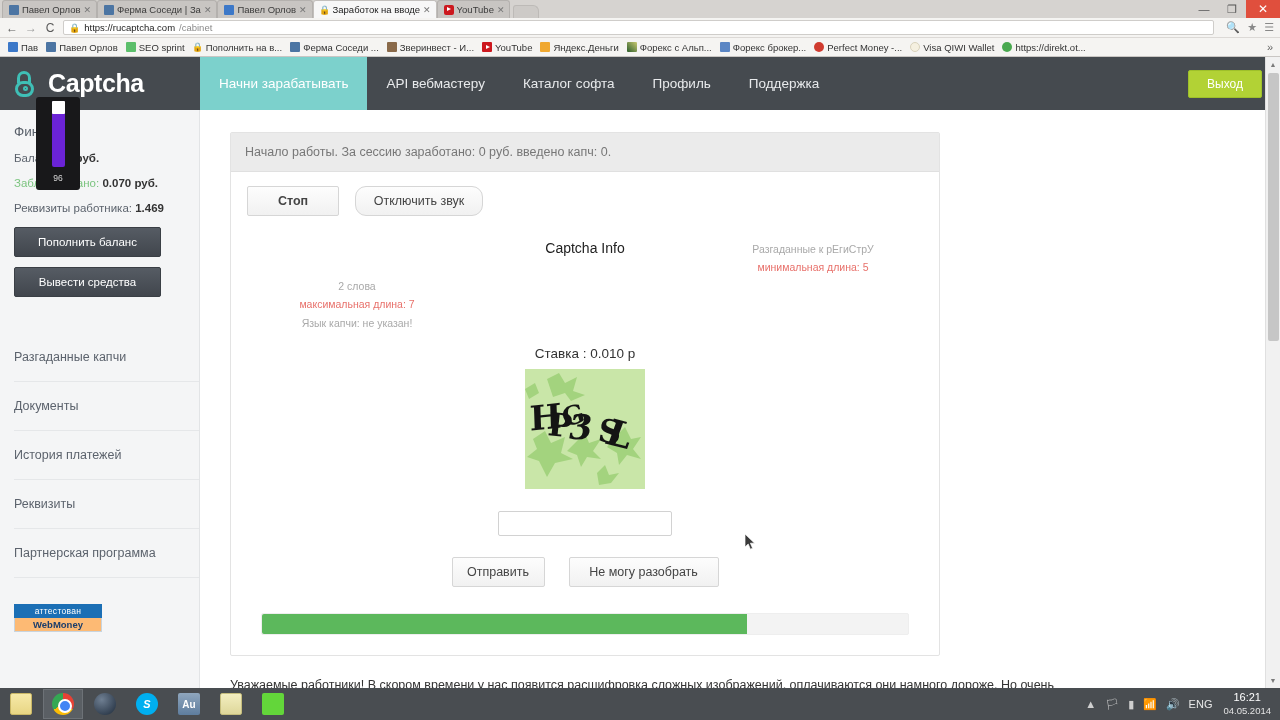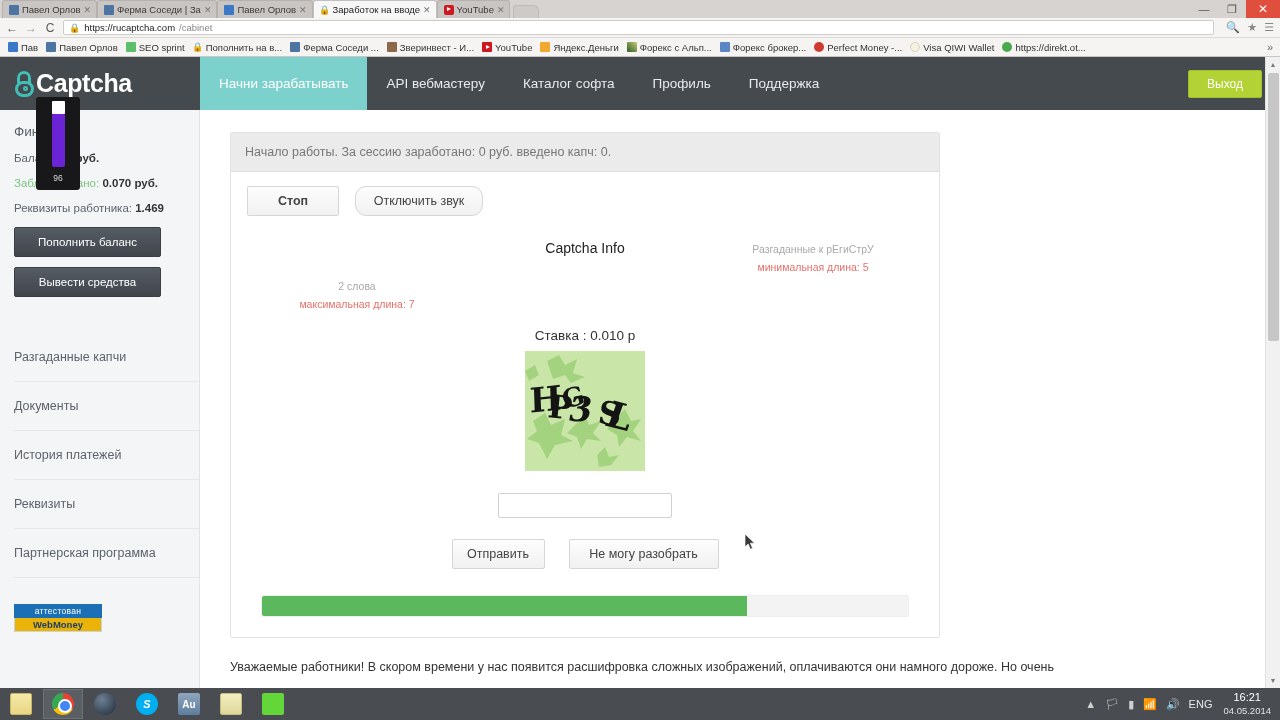--- a/index.html
+++ b/index.html
@@ -57,21 +57,21 @@
   .bookmarks { height: 19px; background: #f5f4f2; display: flex; align-items: center; gap: 2px; padding: 0 5px; border-bottom: 1px solid #c9c6c3; overflow: hidden; }
   .bm { display: flex; align-items: center; gap: 3px; font-size: 9.5px; color: #333; padding: 1px 3px; white-space: nowrap; flex: none; }
   .bmico { width: 10px; height: 10px; border-radius: 1px; flex: none; display:block;}
   .bm-more { margin-left: auto; color: #666; font-size: 11px; padding-right: 2px; }
 
   
   .viewport { position: relative; width: 1280px; height: 631px; background: #fff; overflow: hidden; }
 
   
   .siteheader { height: 53px; background: #454a4f; display: flex; align-items: stretch; }
-  .brand { width: 200px; display: flex; align-items: center; gap: 0; padding-left: 14px; text-align: center; }
+  .brand { width: 200px; display: flex; align-items: center; gap: 12px; padding-left: 14px; text-align: center; }
   .brand-lock { width: 22px; height: 26px; position: relative; flex: none; }
   .brand-lock .shackle { position: absolute; left: 3px; top: 0; width: 14px; height: 12px; border: 3px solid #3fbfb6; border-bottom: none; border-radius: 8px 8px 0 0; }
   .brand-lock .body { position: absolute; left: 1px; top: 10px; width: 19px; height: 16px; border: 3px solid #3fbfb6; border-radius: 10px; }
   .brand-lock .kh { position: absolute; left: 8.5px; top: 15px; width: 5px; height: 5px; border: 2px solid #3fbfb6; border-radius: 50%; }
   .brand-name { color: #fff; font-size: 25px; font-weight: bold; letter-spacing: -0.4px; }
   .navmenu { display: flex; align-items: stretch; }
   .navitem { display: flex; align-items: center; padding: 0 19px; color: #e8eaec; font-size: 13.5px; }
   .navitem.active { background: #7cd1cc; color: #fff; }
   .logout-wrap { margin-left: auto; display: flex; align-items: center; padding-right: 18px; }
   .logout-btn { background: #b2d235; color: #fff; font-size: 12px; padding: 6px 18px; border: 1px solid #9ec02a; border-radius: 2px; }
@@ -84,21 +84,21 @@
   .side-h { font-size: 13.5px; color: #59606a; margin-bottom: 13px; }
   .side-line { font-size: 11.5px; color: #5c636d; margin-bottom: 13px; }
   .side-line b { color: #333; font-weight: bold; }
   .side-line.blocked { color: #7bc47f; }
   .side-line.blocked b { color: #333; }
   .side-btn { display: block; width: 147px; background: #4e545c; background-image: linear-gradient(#565c64,#41464d); color: #fff; font-size: 11.5px; text-align: center; padding: 8px 0; border: 1px solid #3a3f45; border-radius: 2px; margin-bottom: 10px; }
   .side-nav { margin-top: 36px; padding-right: 0; }
   .side-navitem { font-size: 12.5px; color: #5c636d; padding: 17px 0 17px 0; border-bottom: 1px solid #e5e7e9; }
   .wm-badge { margin-top: 26px; width: 88px; }
   .wm-top { background: #1b6fb5; color: #fff; font-size: 8.5px; text-align: center; padding: 2px 0; letter-spacing: .3px;}
-  .wm-bot { background: #eab308; border:1px solid #c8d4de; border-top:none; color: #1b3d6b; font-size: 9.5px; font-weight: bold; text-align: center; padding: 1px 0; }
+  .wm-bot { background: #fdba74; border:1px solid #c8d4de; border-top:none; color: #1b3d6b; font-size: 9.5px; font-weight: bold; text-align: center; padding: 1px 0; }
 
   
   .main { flex: 1; padding: 22px 0 0 30px; }
   .panel { width: 710px; background: #fff; border: 1px solid #e3e3e3; border-radius: 2px; }
   .panel-status { background: #ebebeb; border-bottom: 1px solid #e0e0e0; color: #777; font-size: 12.5px; padding: 12px 14px; }
   .panel-body { padding: 14px 16px 20px; }
   .btnrow { display: flex; gap: 16px; margin-bottom: 24px; }
   .gbtn { font-size: 12.5px; color: #444; background: linear-gradient(#fdfdfd,#f1f1f1); border: 1px solid #d6d6d6; border-radius: 2px; padding: 7px 0; text-align: center; }
   .btn-stop { width: 92px; font-weight: bold; }
   .btn-mute { width: 128px; border-radius: 11px; }
@@ -342,20 +342,21 @@
               <div class="ci-title">Captcha Info</div>
 
               <div class="ci-col">
                 <div>Разгаданные к рЕгиСтрУ</div>
                 <div class="red">минимальная длина: 5</div>
               </div>
 
               <div class="ci-col">
                 <div>2 слова</div>
                 <div class="red">максимальная длина: 7</div>
+                <div>Язык капчи: не указан!</div>
               </div>
 
             </div>
 
             <div class="stake">Ставка : 0.010 р</div>
 
             <div class="capimg-wrap">
               <div class="capimg">
                 <svg width="120" height="120" viewBox="0 0 120 120" style="position:absolute;left:0;top:0">
                   <path d="M22 10 L34 4 L40 14 L52 8 L48 22 L60 26 L46 32 L40 24 L28 28 Z" fill="#a3d37e"></path>

